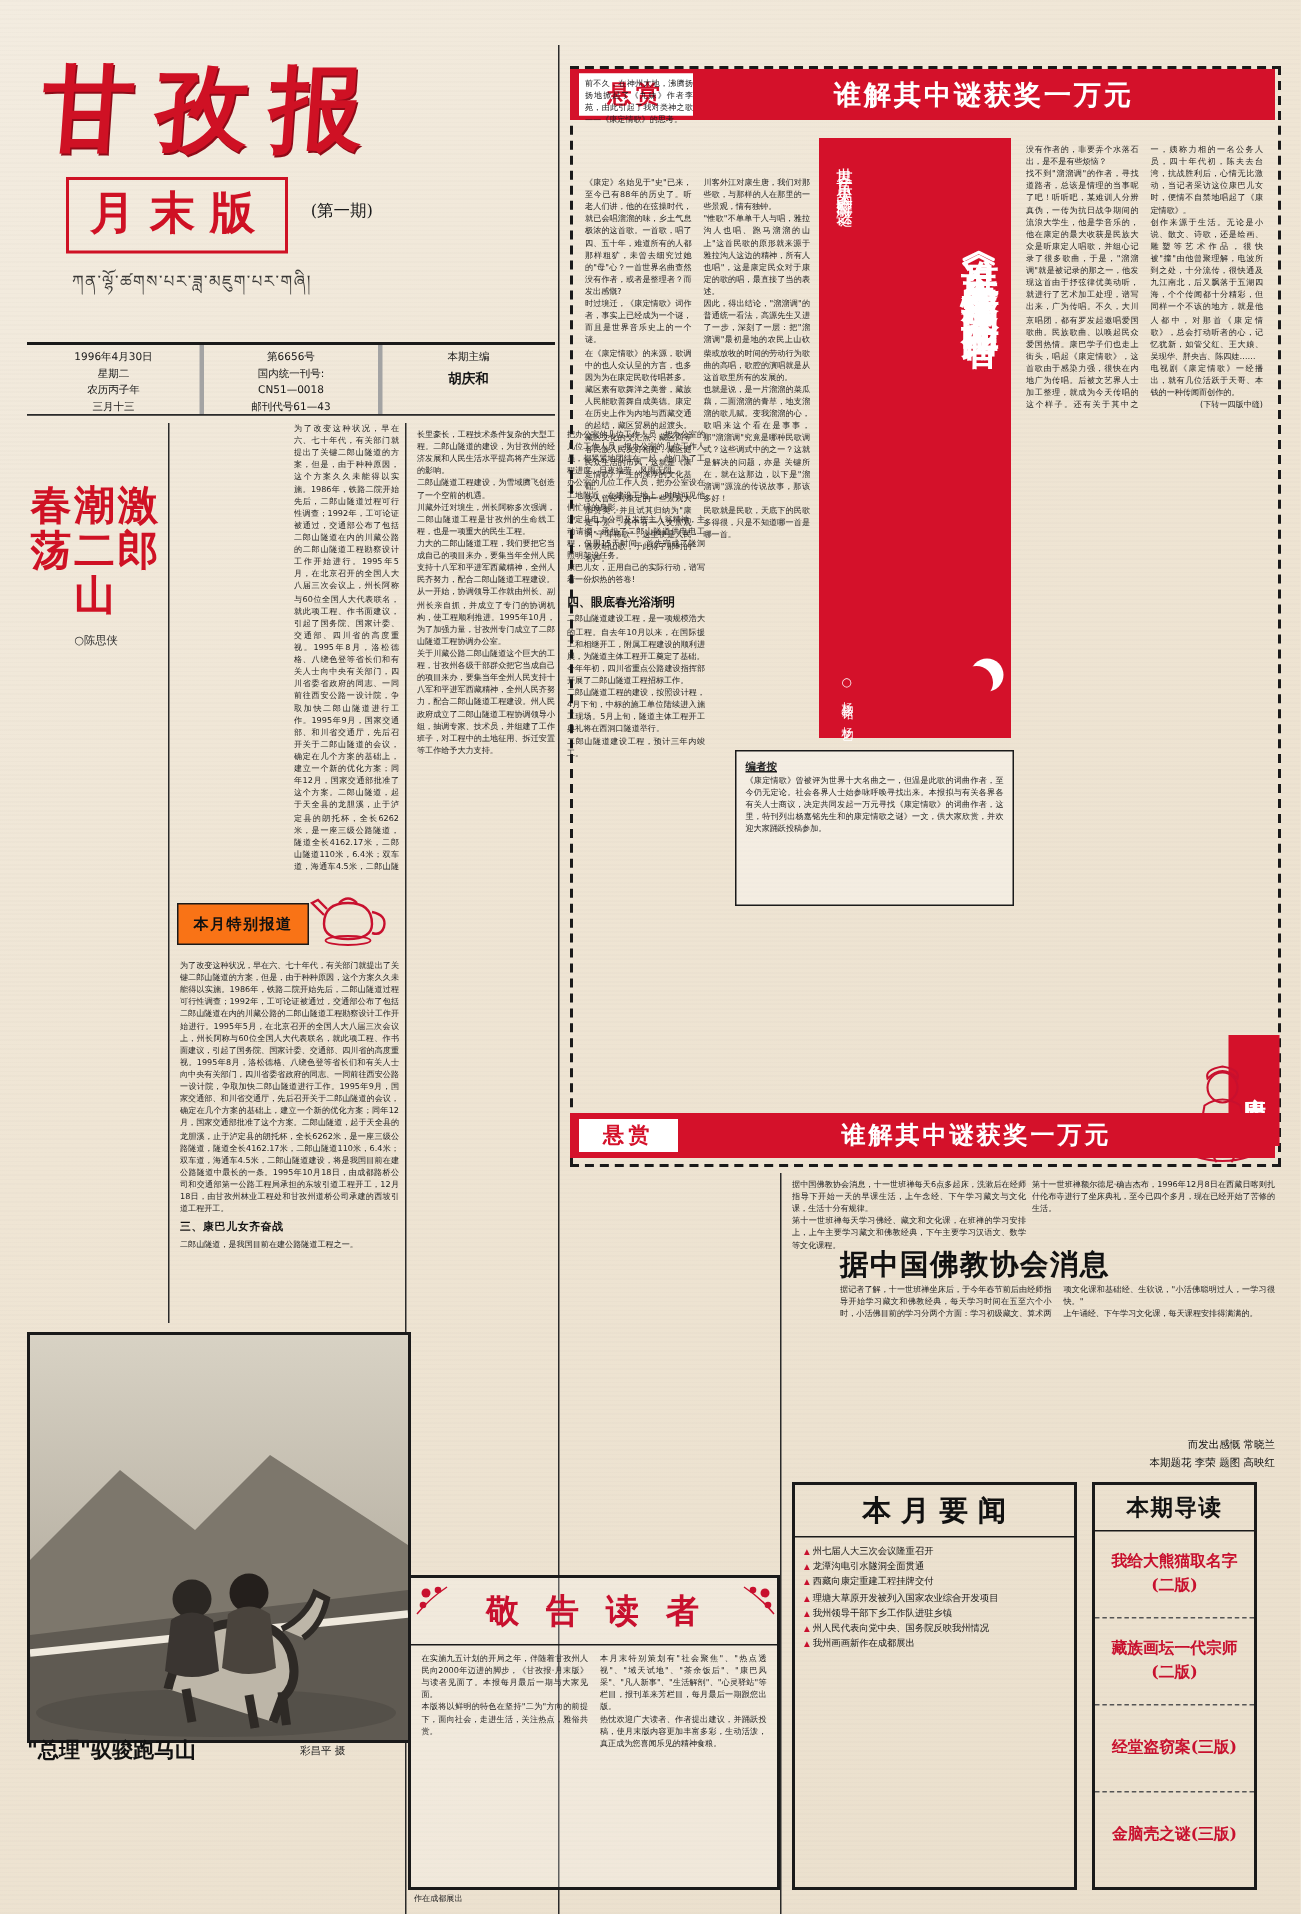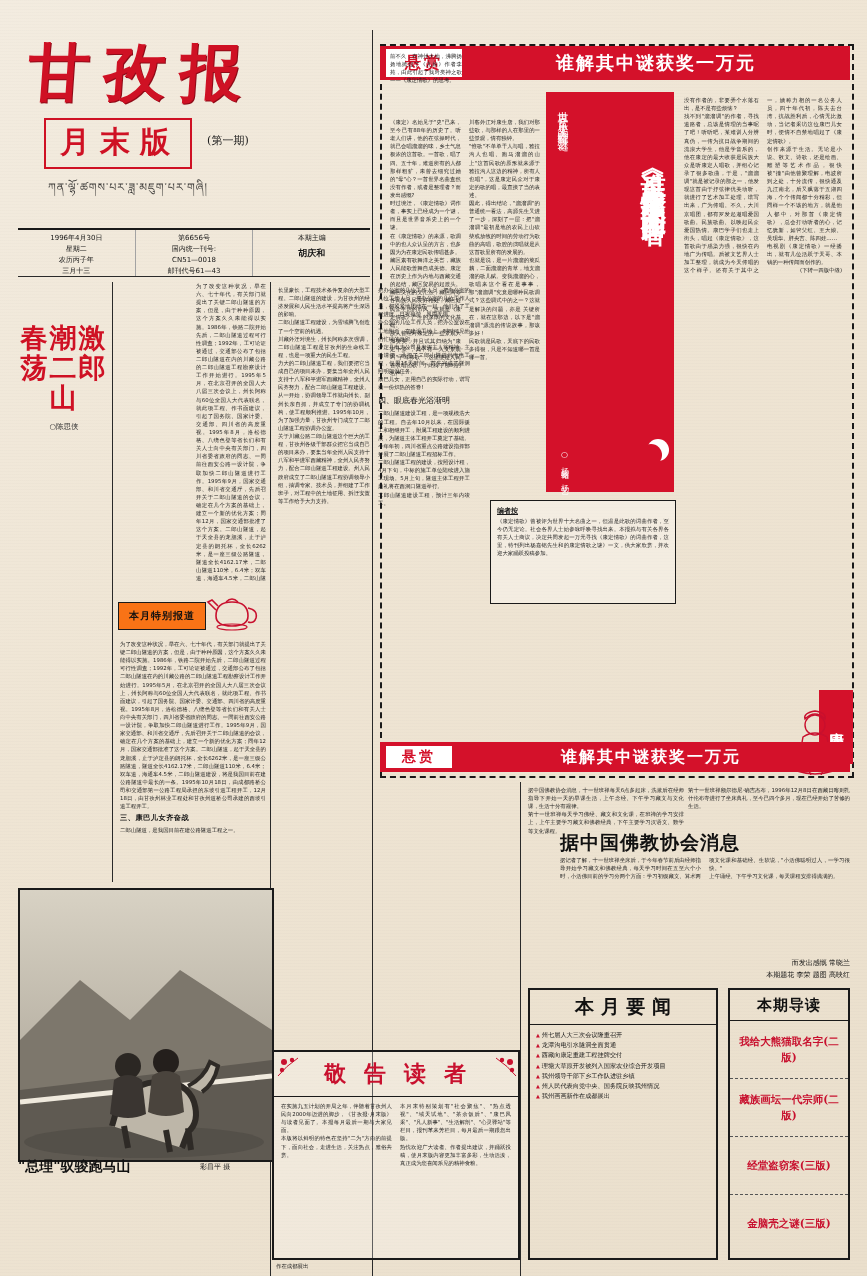--- a/index.html
+++ b/index.html
@@ -49,21 +49,21 @@
     font-family:"DejaVu Sans","Liberation Sans",sans-serif;opacity:.85;
   }
 
   
   #infobar{
     position:absolute;left:18px;top:228px;width:352px;height:46px;
     border-top:2px solid #1a1a1a;border-bottom:1px solid #1a1a1a;
     display:flex;font-size:7px;color:#151515;
   }
   #infobar .cell{flex:1;padding:3px 4px;text-align:center;line-height:1.55;}
-  #infobar .cell + .cell{border-left:1px solid #a3a3a3;}
+  #infobar .cell + .cell{border-left:3px solid #a3a3a3;}
 
   
   #leftcol{position:absolute;left:18px;top:280px;width:92px;height:360px;margin-top:43px;}
   #vert-headline{
     font-family:"DejaVu Serif","Liberation Serif",serif;
     font-size:27px;font-weight:bold;color:#cf1124;line-height:1.12;
     letter-spacing:2px;text-align:center;
   }
   #vert-author{font-size:7.5px;color:#333;text-align:center;margin-top:8px;line-height:1.4;}
 
@@ -202,21 +202,21 @@
   #monthnews .hd{
     height:34px;border-bottom:1px solid #1a1a1a;display:flex;align-items:center;justify-content:space-around;
     font-family:"DejaVu Serif","Liberation Serif",serif;font-size:19px;font-weight:bold;color:#111;
   }
   #monthnews ul{margin:0;padding:5px 6px;list-style:none;}
   #monthnews li{font-size:6.2px;line-height:1.65;color:#151515;}
   #monthnews li::before{content:"▲";color:#c8102e;font-size:5px;margin-right:2px;}
 
   
   #guide{
-    position:absolute;left:728px;top:988px;width:122px;height:272px;
+    position:absolute;left:728px;top:988px;width:110px;height:272px;
     border:2px solid #1a1a1a;box-sizing:border-box;
   }
   #guide .hd{
     height:30px;border-bottom:1px solid #1a1a1a;display:flex;align-items:center;justify-content:center;
     font-family:"DejaVu Serif","Liberation Serif",serif;font-size:15px;font-weight:bold;color:#111;letter-spacing:1px;
   }
   #guide .item{
     height:58px;border-bottom:1px dashed #555;display:flex;align-items:center;justify-content:center;
     font-family:"DejaVu Serif","Liberation Serif",serif;font-size:10.5px;font-weight:bold;color:#c8102e;
     text-align:center;line-height:1.45;padding:0 4px;box-sizing:border-box;
@@ -234,21 +234,21 @@
     letter-spacing:2px;border-bottom:1px solid #1a1a1a;
   }
   #notice .bd{padding:5px 7px;}
 
   
   .corner-flower{position:absolute;width:26px;height:26px;}
 
   
   .center-head{
     font-family:"DejaVu Serif","Liberation Serif",serif;
-    font-size:8px;font-weight:normal;color:#111;margin:4px 0 2px;
+    font-size:8px;font-weight:bold;color:#111;margin:4px 0 2px;
   }
 </style>
 </head>
 <body>
 
 <div class="paper"></div>
 <div class="page">
 
   <div id="masthead">
     <div id="mast-title">甘孜报</div>

